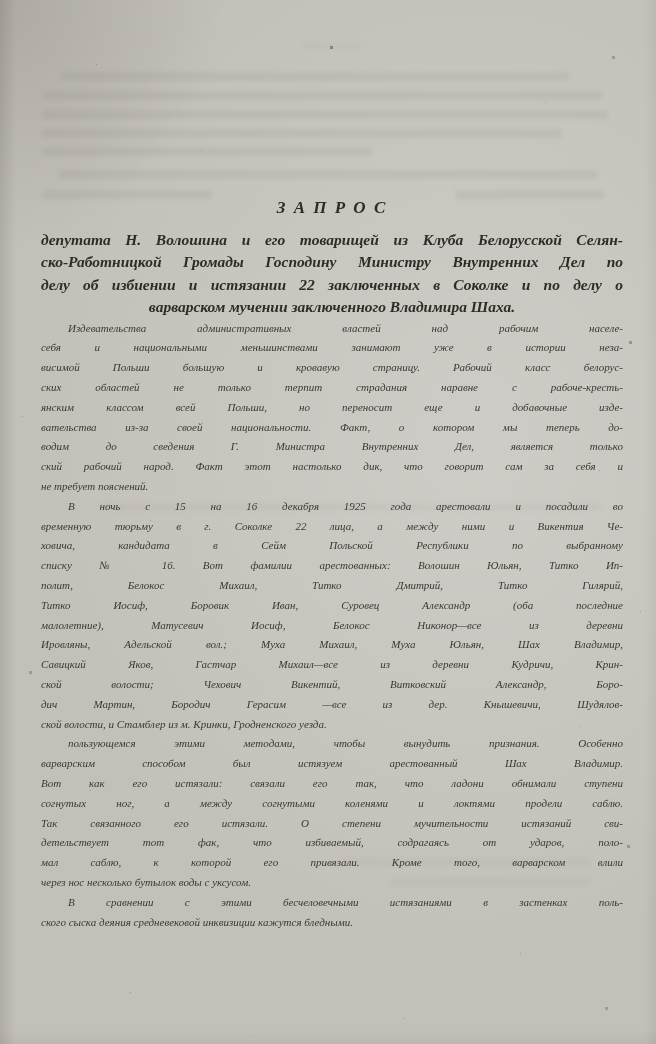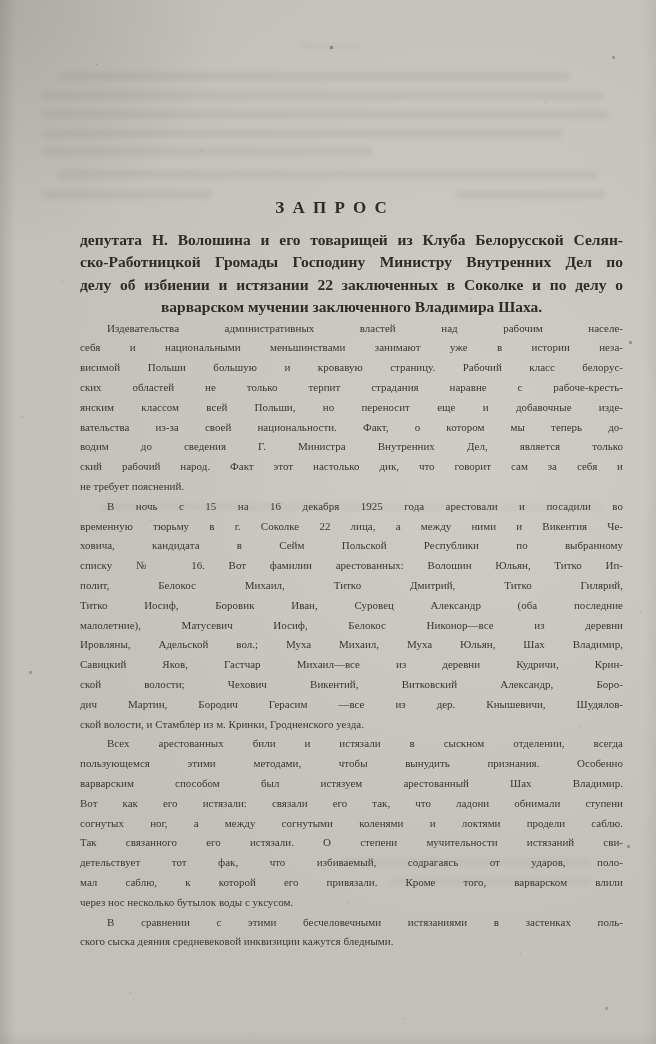--- a/index.html
+++ b/index.html
@@ -9,30 +9,31 @@
     overflow:hidden;
     background:
       radial-gradient(120% 90% at 72% 42%, rgba(255,255,255,.20) 0%, rgba(255,255,255,0) 58%),
       radial-gradient(55% 38% at 0% 0%, rgba(58,54,45,.16) 0%, rgba(58,54,45,0) 62%),
       linear-gradient(90deg, rgba(58,54,45,.14) 0px, rgba(58,54,45,0) 16px),
       linear-gradient(270deg, rgba(58,54,45,.07) 0px, rgba(58,54,45,0) 12px),
       linear-gradient(0deg, rgba(58,54,45,.06) 0px, rgba(58,54,45,0) 14px),
       #c3c0b9;
     font-family:"Liberation Serif","DejaVu Serif",serif;
     color:#3a3832;
+    font-style:italic;
   }
   .content{position:absolute;left:41px;top:197px;width:582px;}
   .doc-title{
     text-align:center;font-weight:bold;font-size:17px;line-height:22px;
     letter-spacing:2px;color:#2e2c26;margin:0 0 10px 0;
   }
   .doc-header{font-weight:bold;font-size:15.5px;line-height:22.4px;color:#2e2c26;}
   .para{font-size:11px;line-height:19.8px;margin:0;}
   .para .tline:first-child{text-indent:27px;}
-  .tline{display:block;text-align:justify;text-align-last:justify;margin-left:39px;}
+  .tline{display:block;text-align:justify;text-align-last:justify;}
   .tline.tlast{text-align-last:left;}
   .doc-header .tline.tlast{text-align-last:center;}
   .ghost{position:absolute;background:#6f6c62;opacity:.10;filter:blur(2px);border-radius:3px;height:9px;}
   .ghost.faint{opacity:.06;}
   .specks{position:absolute;left:0;top:0;width:1px;height:1px;background:transparent;
     box-shadow:
       331px 47px 0 1px rgba(62,58,50,.45),
       96px 64px 0 0 rgba(62,58,50,.30),
       545px 102px 0 0 rgba(62,58,50,.28),
       201px 150px 0 0 rgba(62,58,50,.25),
@@ -105,21 +106,20 @@
         <span class="tline">полит, Белокос Михаил, Титко Дмитрий, Титко Гилярий,</span>
         <span class="tline">Титко Иосиф, Боровик Иван, Суровец Александр (оба последние</span>
         <span class="tline">малолетние), Матусевич Иосиф, Белокос Никонор—все из деревни</span>
         <span class="tline">Ировляны, Адельской вол.; Муха Михаил, Муха Юльян, Шах Владимир,</span>
         <span class="tline">Савицкий Яков, Гастчар Михаил—все из деревни Кудричи, Крин-</span>
         <span class="tline">ской волости; Чехович Викентий, Витковский Александр, Боро-</span>
         <span class="tline">дич Мартин, Бородич Герасим —все из дер. Кнышевичи, Шудялов-</span>
         <span class="tline tlast">ской волости, и Стамблер из м. Кринки, Гродненского уезда.</span>
       </p>
     <p class="para">
-        <span class="tline">Всех арестованных били и истязали в сыскном отделении, всегда</span>
         <span class="tline">пользующемся этими методами, чтобы вынудить признания. Особенно</span>
         <span class="tline">варварским способом был истязуем арестованный Шах Владимир.</span>
         <span class="tline">Вот как его истязали: связали его так, что ладони обнимали ступени</span>
         <span class="tline">согнутых ног, а между согнутыми коленями и локтями продели саблю.</span>
         <span class="tline">Так связанного его истязали. О степени мучительности истязаний сви-</span>
         <span class="tline">детельствует тот фак, что избиваемый, содрагаясь от ударов, поло-</span>
         <span class="tline">мал саблю, к которой его привязали. Кроме того, варварском влили</span>
         <span class="tline tlast">через нос несколько бутылок воды с уксусом.</span>
       </p>
     <p class="para">

